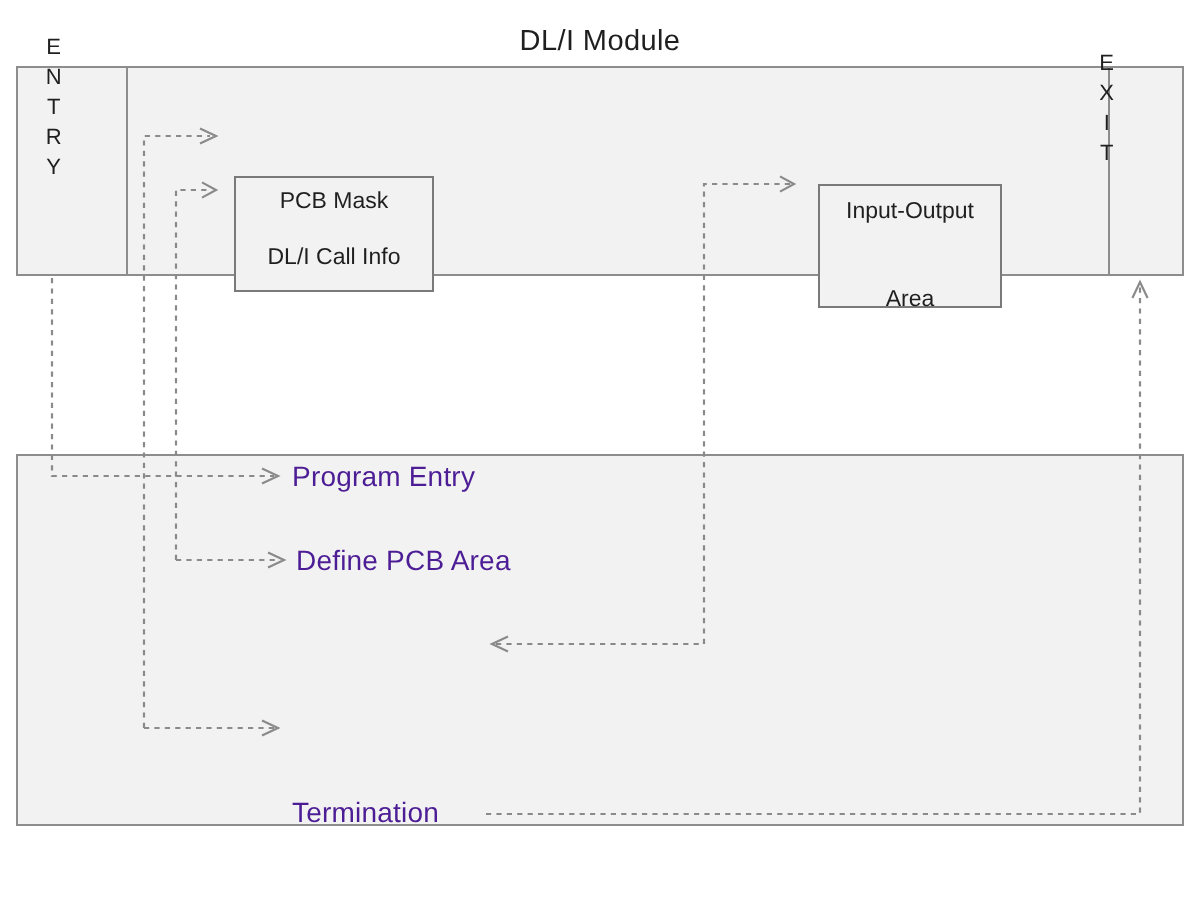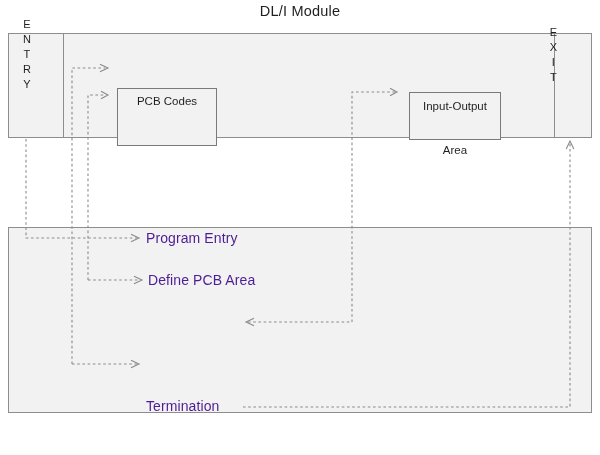--- a/index.html
+++ b/index.html
@@ -15,21 +15,21 @@
 
   
   .title{
     position:absolute;
     width:100%;
     text-align:center;
     font-size:14.5px;
     letter-spacing:.2px;
     color:#1f1f1f;
   }
-  #title-top{top:3px;}
+  #title-top{top:13px;}
   #title-bottom{top:432px;}
 
   
   .panel{
     position:absolute;
     background:#f2f2f2;
     border:1px solid #8d8d8d;
     box-sizing:border-box;
   }
   #dli-panel{left:8px;top:33px;width:584px;height:105px;}
@@ -65,21 +65,21 @@
     border:1px solid #7a7a7a;
     box-sizing:border-box;
     text-align:center;
     font-size:11.5px;
     color:#1f1f1f;
   }
   #pcb-box{left:108px;top:54px;width:100px;height:58px;}
   #pcb-box .line1{position:absolute;left:0;right:0;top:6px;}
   #pcb-box .line2{position:absolute;left:0;right:0;top:34px;}
 
-  #io-box{left:400px;top:58px;width:92px;height:48px;}
+  #io-box{left:400px;top:58px;width:92px;height:62px;}
   #io-box .line1{position:absolute;left:0;right:0;top:7px;}
   #io-box .line2{position:absolute;left:0;right:0;top:22px;margin-top:29px;}
 
   
   .step{
     position:absolute;
     font-size:14px;
     color:#4c1d95;
     white-space:nowrap;
     letter-spacing:.1px;
@@ -100,21 +100,22 @@
 
 <div id="stage">
 
   <div class="title" id="title-top">DL/I Module</div>
 
   <div class="panel" id="dli-panel">
     <div class="vsep" id="entry-sep"></div>
     <div class="vsep" id="exit-sep"></div>
 
     <div class="box" id="pcb-box">
-      <div class="line1">PCB Codes</div>
+      <div class="line1">PCB Mask</div>
+      <div class="line2">DL/I Call Info</div>
     </div>
 
     <div class="box" id="io-box">
       <div class="line1">Input-Output</div>
       <div class="line2">Area</div>
     </div>
   </div>
 
   <div class="vlabel" id="entry-label">
     <div>E</div>

